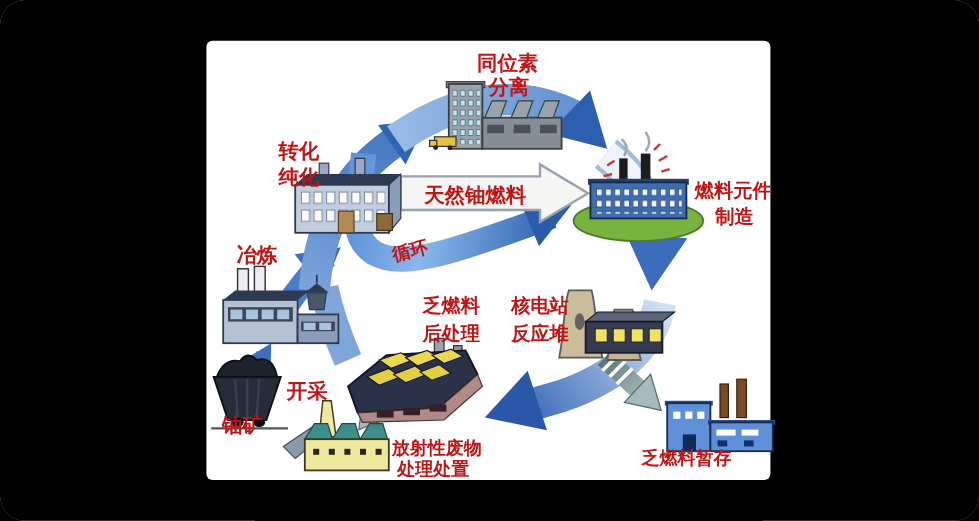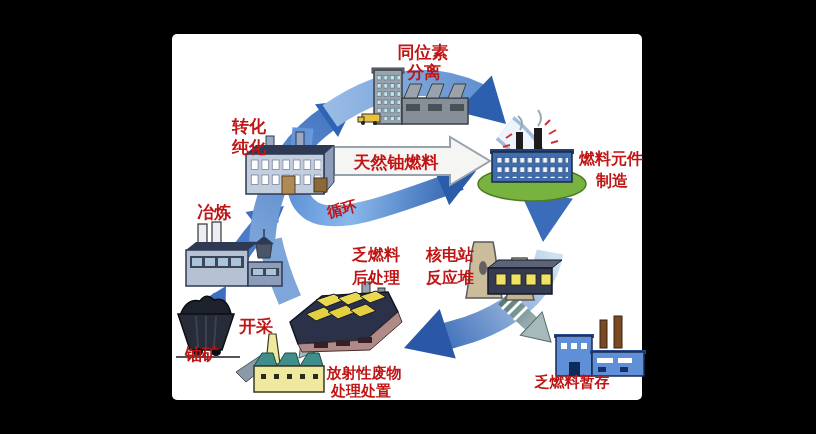--- a/index.html
+++ b/index.html
@@ -1,17 +1,17 @@
 <!DOCTYPE html>
 <html><head>
 <meta charset="utf-8">
 <style>
   html,body{margin:0;padding:0;background:#000;}
   .frame{position:relative;width:816px;height:434px;background:#a3a3a3;overflow:hidden;
-         font-family:"DejaVu Sans",sans-serif;}
+         font-family:"DejaVu Sans",sans-serif;border-radius:21px;}
   svg{position:absolute;left:0;top:0;}
   text{font-family:"DejaVu Sans",sans-serif;font-weight:bold;}
   .lbl{fill:#c01515;}
 </style>
 </head>
 <body>
 
 <div class="frame">
 <svg width="816" height="434" viewBox="0 0 816 434">
   <defs>

